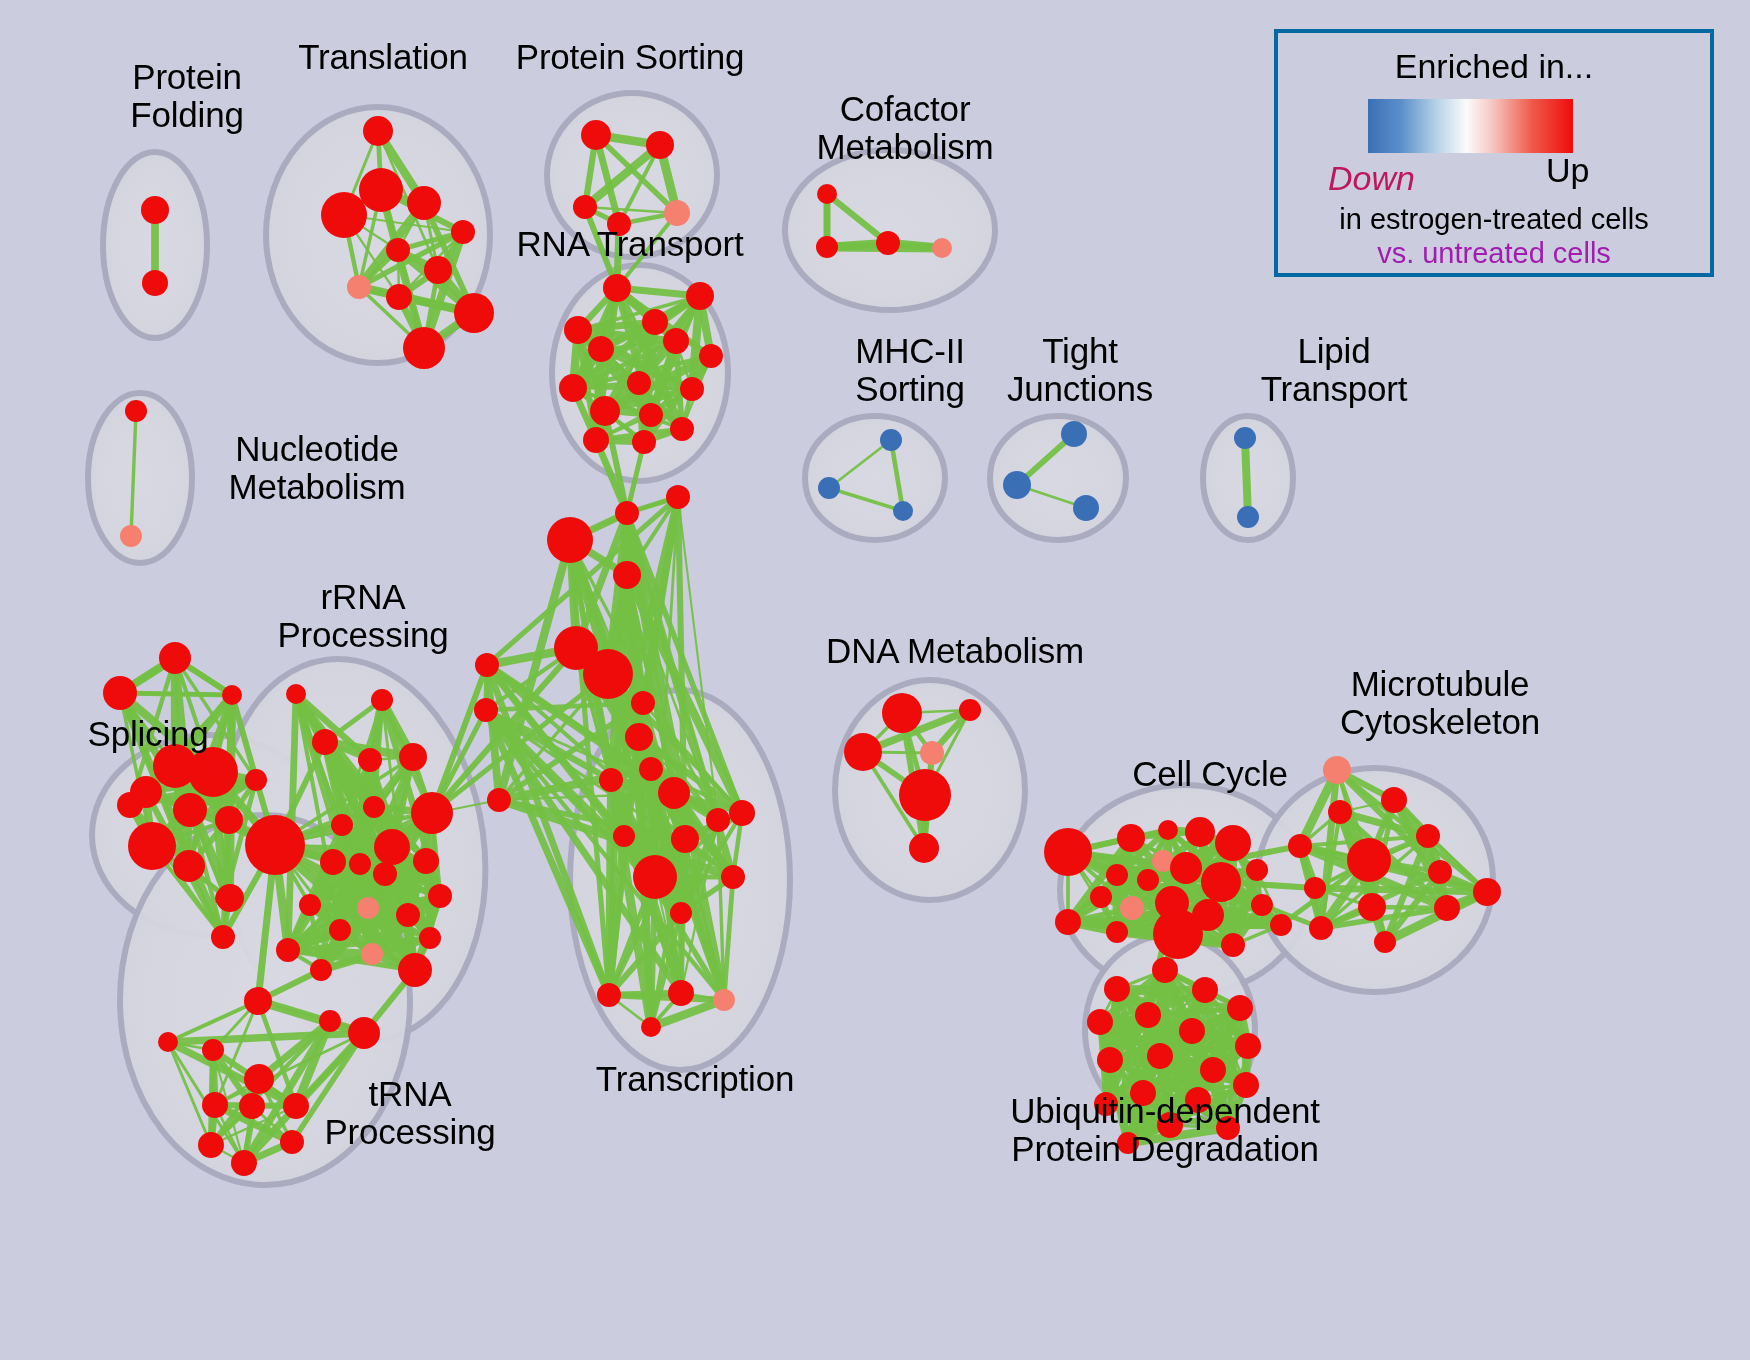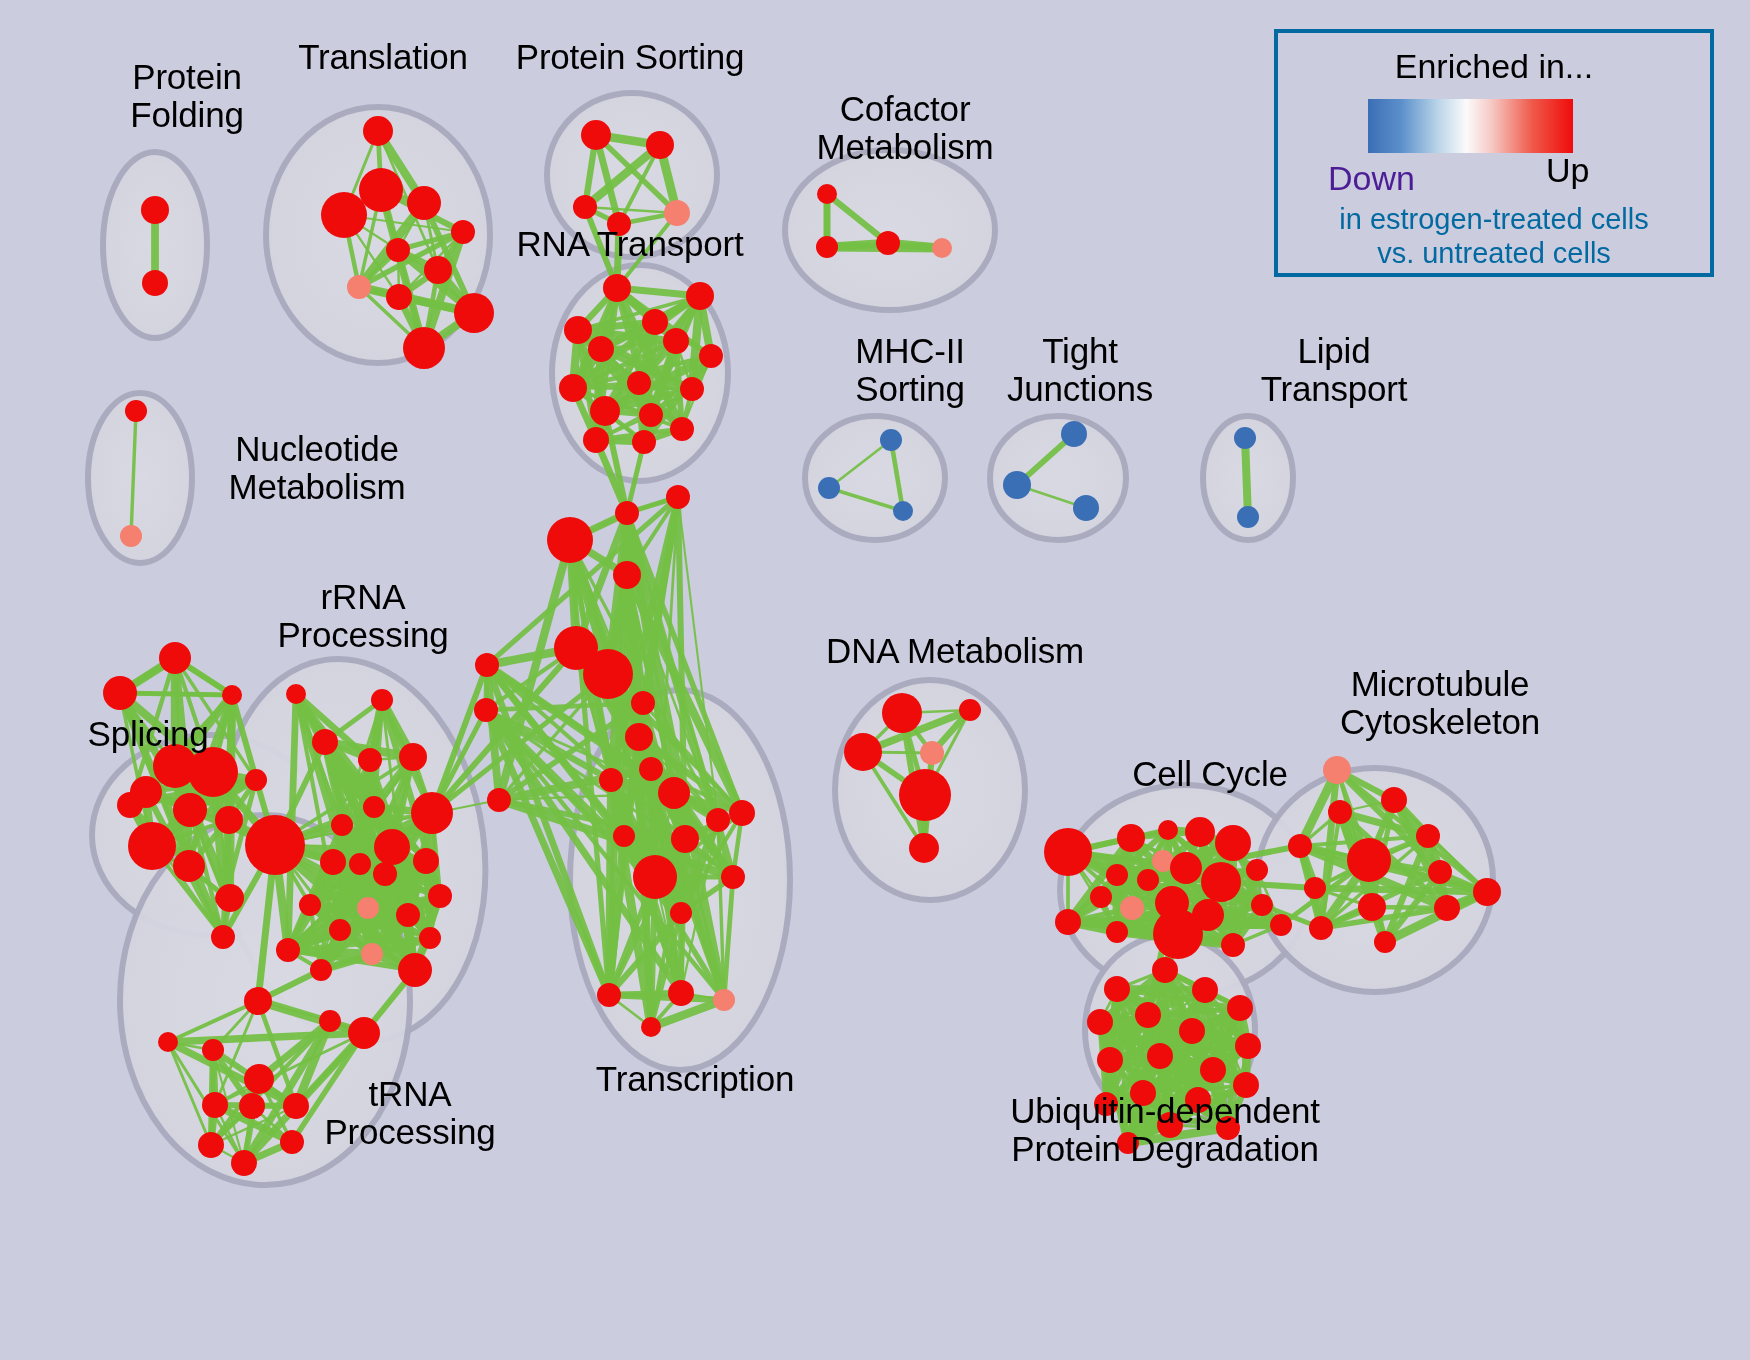--- a/index.html
+++ b/index.html
@@ -30,24 +30,24 @@
     box-sizing:border-box;
   }
   #legend .lg-title{
     position:absolute;left:0;right:0;top:14px;text-align:center;
     font-size:34px;color:#000;
   }
   #legend .lg-bar{
     position:absolute;left:90px;top:66px;width:205px;height:54px;
     background:linear-gradient(to right,#3b6fb5 0%,#5b8fcb 16%,#b9d4e8 34%,#fbfbfb 48%,#f6cac6 60%,#ef5a4a 80%,#f00b0b 100%);
   }
-  #legend .lg-down{position:absolute;left:50px;top:126px;font-size:34px;color:#4c1d95;}
+  #legend .lg-down{position:absolute;left:50px;top:126px;font-size:34px;color:#be185d;font-style:italic;}
   #legend .lg-up{position:absolute;left:268px;top:118px;font-size:34px;color:#000;}
-  #legend .lg-sub1{position:absolute;left:0;right:0;top:170px;text-align:center;font-size:29px;color:#0369a1;}
-  #legend .lg-sub2{position:absolute;left:0;right:0;top:204px;text-align:center;font-size:29px;color:#0369a1;}
+  #legend .lg-sub1{position:absolute;left:0;right:0;top:170px;text-align:center;font-size:29px;color:#000000;}
+  #legend .lg-sub2{position:absolute;left:0;right:0;top:204px;text-align:center;font-size:29px;color:#a21caf;}
 </style>
 </head>
 <body>
 
 <div id="stage">
 
   <svg id="net" viewBox="0 0 1750 1360" preserveAspectRatio="none">
     <defs>
       <radialGradient id="clusterGrad" cx="50%" cy="50%" r="62%">
         <stop offset="0%" stop-color="#dadae4"></stop>

